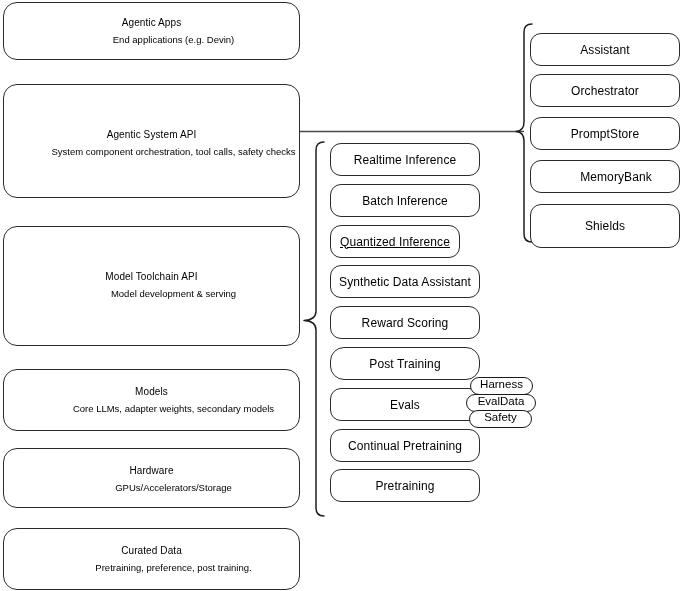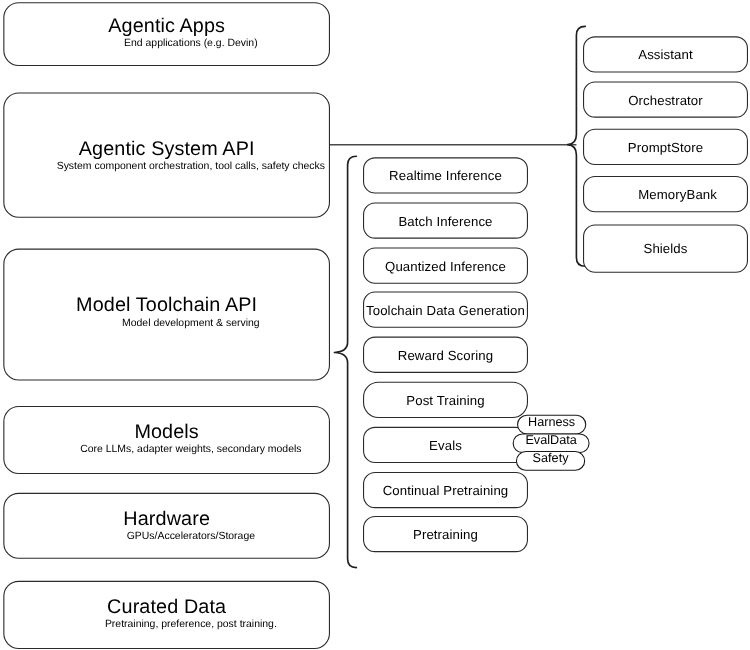--- a/index.html
+++ b/index.html
@@ -27,21 +27,21 @@
     border-radius: 12px;
     background: #ffffff;
     display: flex;
     flex-direction: column;
     align-items: center;
     justify-content: center;
     text-align: center;
     color: #000000;
   }
   .node .title {
-    font-size: 18px;
+    font-size: 10px;
     line-height: 16px;
     letter-spacing: .1px;
     white-space: nowrap;
   }
   .node .subtitle {
     font-size: 9.5px;
     line-height: 13px;
     margin-top: 2px;
     white-space: nowrap;
     padding-left: 44px;
@@ -170,25 +170,25 @@
       <path d="M 24 2 Q 16 2 16 10 L 16 171 Q 16 180 4 180.5 Q 16 181 16 190 L 16 368 Q 16 376 24 376" fill="none" stroke="#1f1f1f" stroke-width="1.5" stroke-linecap="round" stroke-linejoin="round"></path>
     </svg>
   </div>
 
   <div class="node chip" style="left:330px; top:143px; width:150px; height:33px;">
     <div class="title">Realtime Inference</div>
   </div>
   <div class="node chip" style="left:330px; top:184px; width:150px; height:33px;">
     <div class="title">Batch Inference</div>
   </div>
-  <div class="node chip" style="left:330px; top:225px; width:150px; height:33px;">
+  <div class="node chip" style="left:330px; top:225px; width:130px; height:33px;text-decoration:underline;">
     <div class="title">Quantized Inference</div>
   </div>
   <div class="node chip" style="left:330px; top:265px; width:150px; height:33px;">
-    <div class="title">Toolchain Data Generation</div>
+    <div class="title">Synthetic Data Assistant</div>
   </div>
   <div class="node chip" style="left:330px; top:306px; width:150px; height:33px;">
     <div class="title">Reward Scoring</div>
   </div>
   <div class="node chip" style="left:330px; top:347px; width:150px; height:33px;border-radius:14px;">
     <div class="title">Post Training</div>
   </div>
   <div class="node chip" style="left:330px; top:388px; width:150px; height:33px;">
     <div class="title">Evals</div>
   </div>

